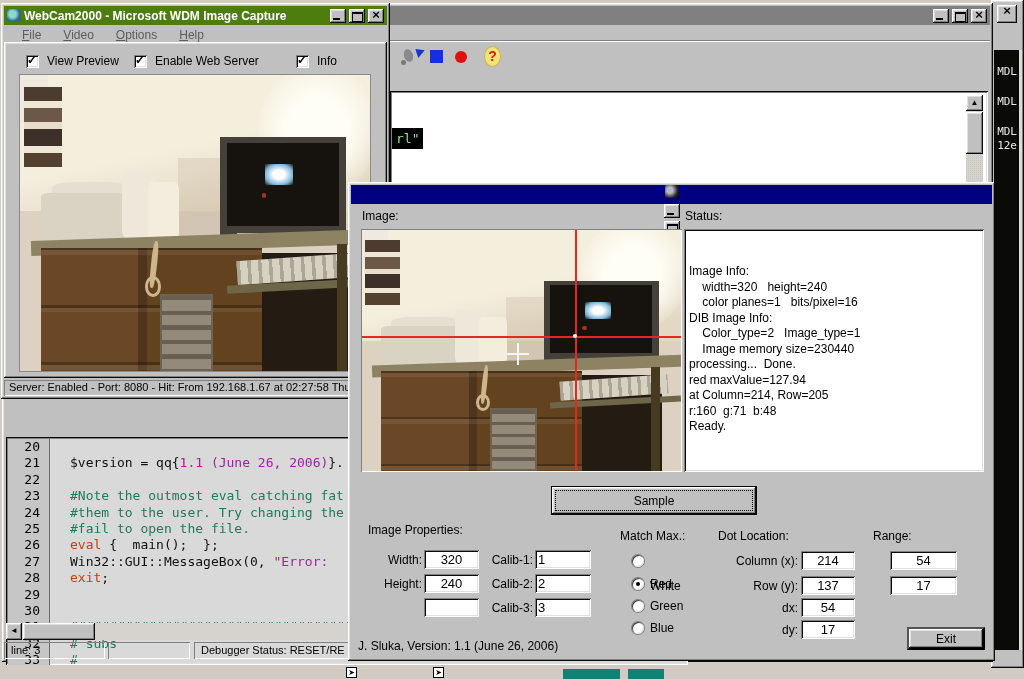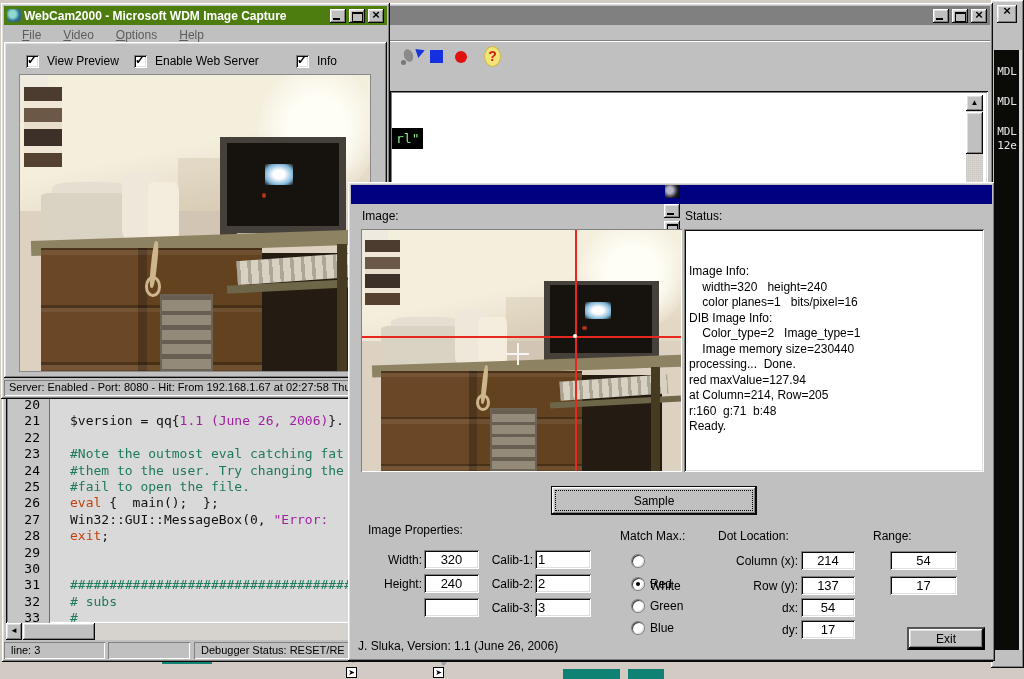--- a/index.html
+++ b/index.html
@@ -109,21 +109,21 @@
             font:13px "DejaVu Sans Mono",monospace; padding:3px 4px; white-space:pre; }
   .vscroll { position:absolute; width:17px; background:#d6d3ce;
              background-image:linear-gradient(45deg,#c9c6c1 25%,transparent 25%,transparent 75%,#c9c6c1 75%); background-size:2px 2px; }
   .sbtn { position:absolute; width:17px; height:16px; background:#c0c0c0; text-align:center;
           font-size:8px; line-height:15px; color:#000;
           box-shadow: inset -1px -1px #0a0a0a, inset 1px 1px #fff,
                       inset -2px -2px #808080, inset 2px 2px #dfdfdf; }
   .sthumb { position:absolute; background:#c0c0c0;
             box-shadow: inset -1px -1px #0a0a0a, inset 1px 1px #fff,
                         inset -2px -2px #808080, inset 2px 2px #dfdfdf; }
-  .editor { position:absolute; background:#d9d9d9; overflow:hidden; }
+  .editor { position:absolute; background:#d9d9d9; overflow:hidden;margin-top:42px; }
   .ed-row { display:flex; height:16.4px; font:13px "DejaVu Sans Mono",monospace; }
   .ed-num { flex:none; width:42px; text-align:right; padding-right:9px; background:#c6c6c6;
             border-right:1px solid #6e6e6e; color:#000; }
   .ed-code { padding-left:20px; white-space:pre; }
   .tk-plain { color:#101010; } .tk-comment { color:#1e7a5a; }
   .tk-keyword { color:#c2410c; } .tk-string { color:#a020a0; }
   .hscroll { position:absolute; height:17px; background:#d6d3ce; }
   .sbcell { position:absolute; height:17px; padding:2px 7px; font-size:11px; white-space:nowrap;
             overflow:hidden; box-shadow: inset 1px 1px #808080, inset -1px -1px #fff; }
 

